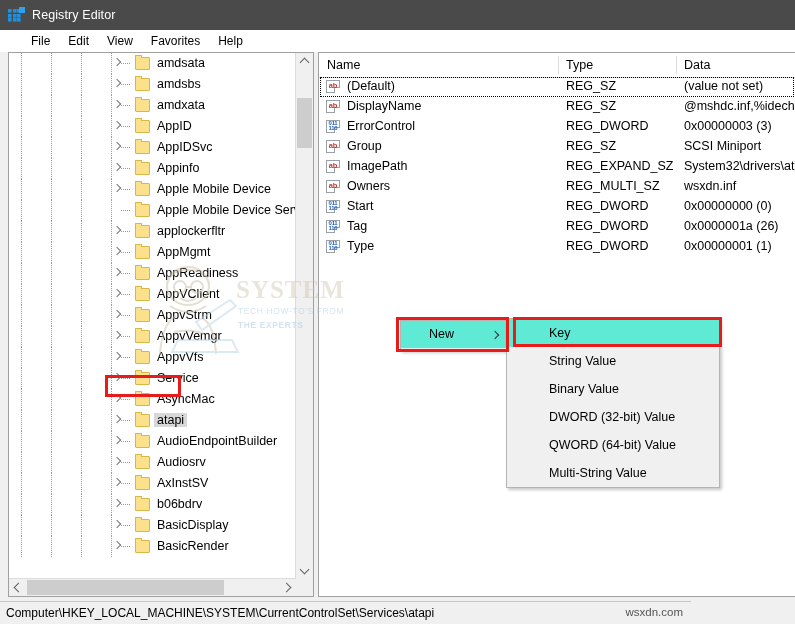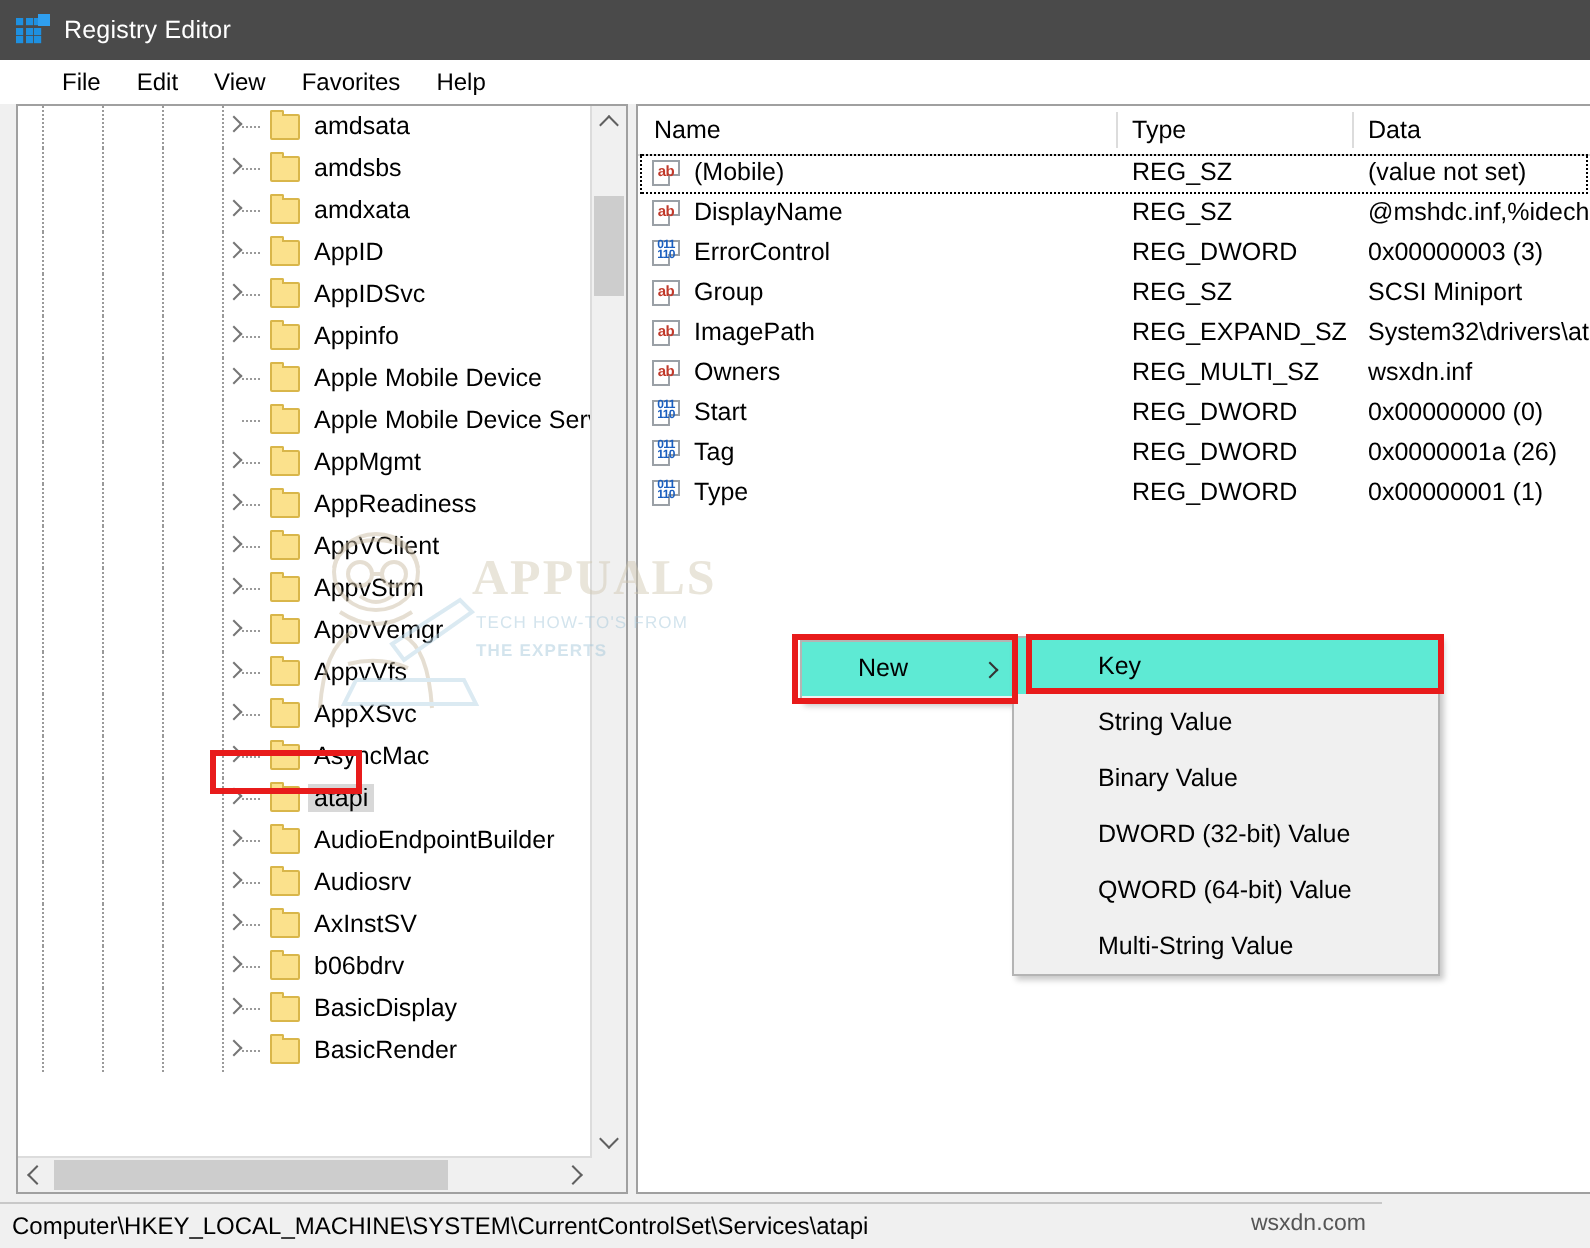--- a/index.html
+++ b/index.html
@@ -303,20 +303,32 @@
           <div class="trow">
             <div class="guides">
               <i style="left: 12px;"></i>
               <i style="left: 42px;"></i>
               <i style="left: 72px;"></i>
               <i style="left: 102px;"></i>
             </div>
             <div class="chev"></div>
             <div class="stub"></div>
             <div class="folder"></div>
+            <div class="tlabel">applockerfltr</div>
+          </div>
+          <div class="trow">
+            <div class="guides">
+              <i style="left: 12px;"></i>
+              <i style="left: 42px;"></i>
+              <i style="left: 72px;"></i>
+              <i style="left: 102px;"></i>
+            </div>
+            <div class="chev"></div>
+            <div class="stub"></div>
+            <div class="folder"></div>
             <div class="tlabel">AppMgmt</div>
           </div>
           <div class="trow">
             <div class="guides">
               <i style="left: 12px;"></i>
               <i style="left: 42px;"></i>
               <i style="left: 72px;"></i>
               <i style="left: 102px;"></i>
             </div>
             <div class="chev"></div>
@@ -375,21 +387,21 @@
           <div class="trow">
             <div class="guides">
               <i style="left: 12px;"></i>
               <i style="left: 42px;"></i>
               <i style="left: 72px;"></i>
               <i style="left: 102px;"></i>
             </div>
             <div class="chev"></div>
             <div class="stub"></div>
             <div class="folder"></div>
-            <div class="tlabel">AppXSvc</div>
+            <div class="tlabel">Service</div>
           </div>
           <div class="trow">
             <div class="guides">
               <i style="left: 12px;"></i>
               <i style="left: 42px;"></i>
               <i style="left: 72px;"></i>
               <i style="left: 102px;"></i>
             </div>
             <div class="chev"></div>
             <div class="stub"></div>
@@ -512,21 +524,21 @@
       <div class="hcell" style="left:239px;width:118px;">Type</div>
       <div class="hsep" style="left:357px;"></div>
       <div class="hcell" style="left:357px;width:120px;">Data</div>
     </div>
     <div class="lv-body" id="list-body">
         <div class="lrow dotted">
           <div class="licon str">
             <div class="pg"></div>
             <div class="gl">ab</div>
           </div>
-          <div class="lname">(Mobile)</div>
+          <div class="lname">(Default)</div>
           <div class="ltype">REG_SZ</div>
           <div class="ldata">(value not set)</div>
         </div>
         <div class="lrow">
           <div class="licon str">
             <div class="pg"></div>
             <div class="gl">ab</div>
           </div>
           <div class="lname">DisplayName</div>
           <div class="ltype">REG_SZ</div>
@@ -611,21 +623,21 @@
       <path d="M66 92 q-2 -30 -14 -36"></path>
       <path d="M24 70 q16 -4 30 2"></path>
     </g>
     <g fill="none" stroke="#b9d6e6" stroke-width="2">
       <path d="M46 60 l34 -22 l6 6 l-34 24 z"></path>
       <path d="M28 78 h54 l6 12 h-66 z"></path>
     </g>
   </svg>
 
   <div class="wm-appuals">
-    <div class="w1">APPUALS</div>
+    <div class="w1">SYSTEM</div>
     <div class="w2">TECH HOW-TO'S FROM</div>
     <div class="w3">THE EXPERTS</div>
   </div>
 
   <div class="menu" style="left:400px;top:320px;width:106px;height:29px;">
     <div class="item hl" style="height:27px;line-height:27px;padding-left:28px;">New</div>
     <div class="subarrow" style="position:absolute;right:9px;top:11px;width:5px;height:5px;border-right:1.4px solid #333;border-top:1.4px solid #333;transform:rotate(45deg);"></div>
   </div>
 
   <div class="menu" style="left:506px;top:318px;width:212px;">

